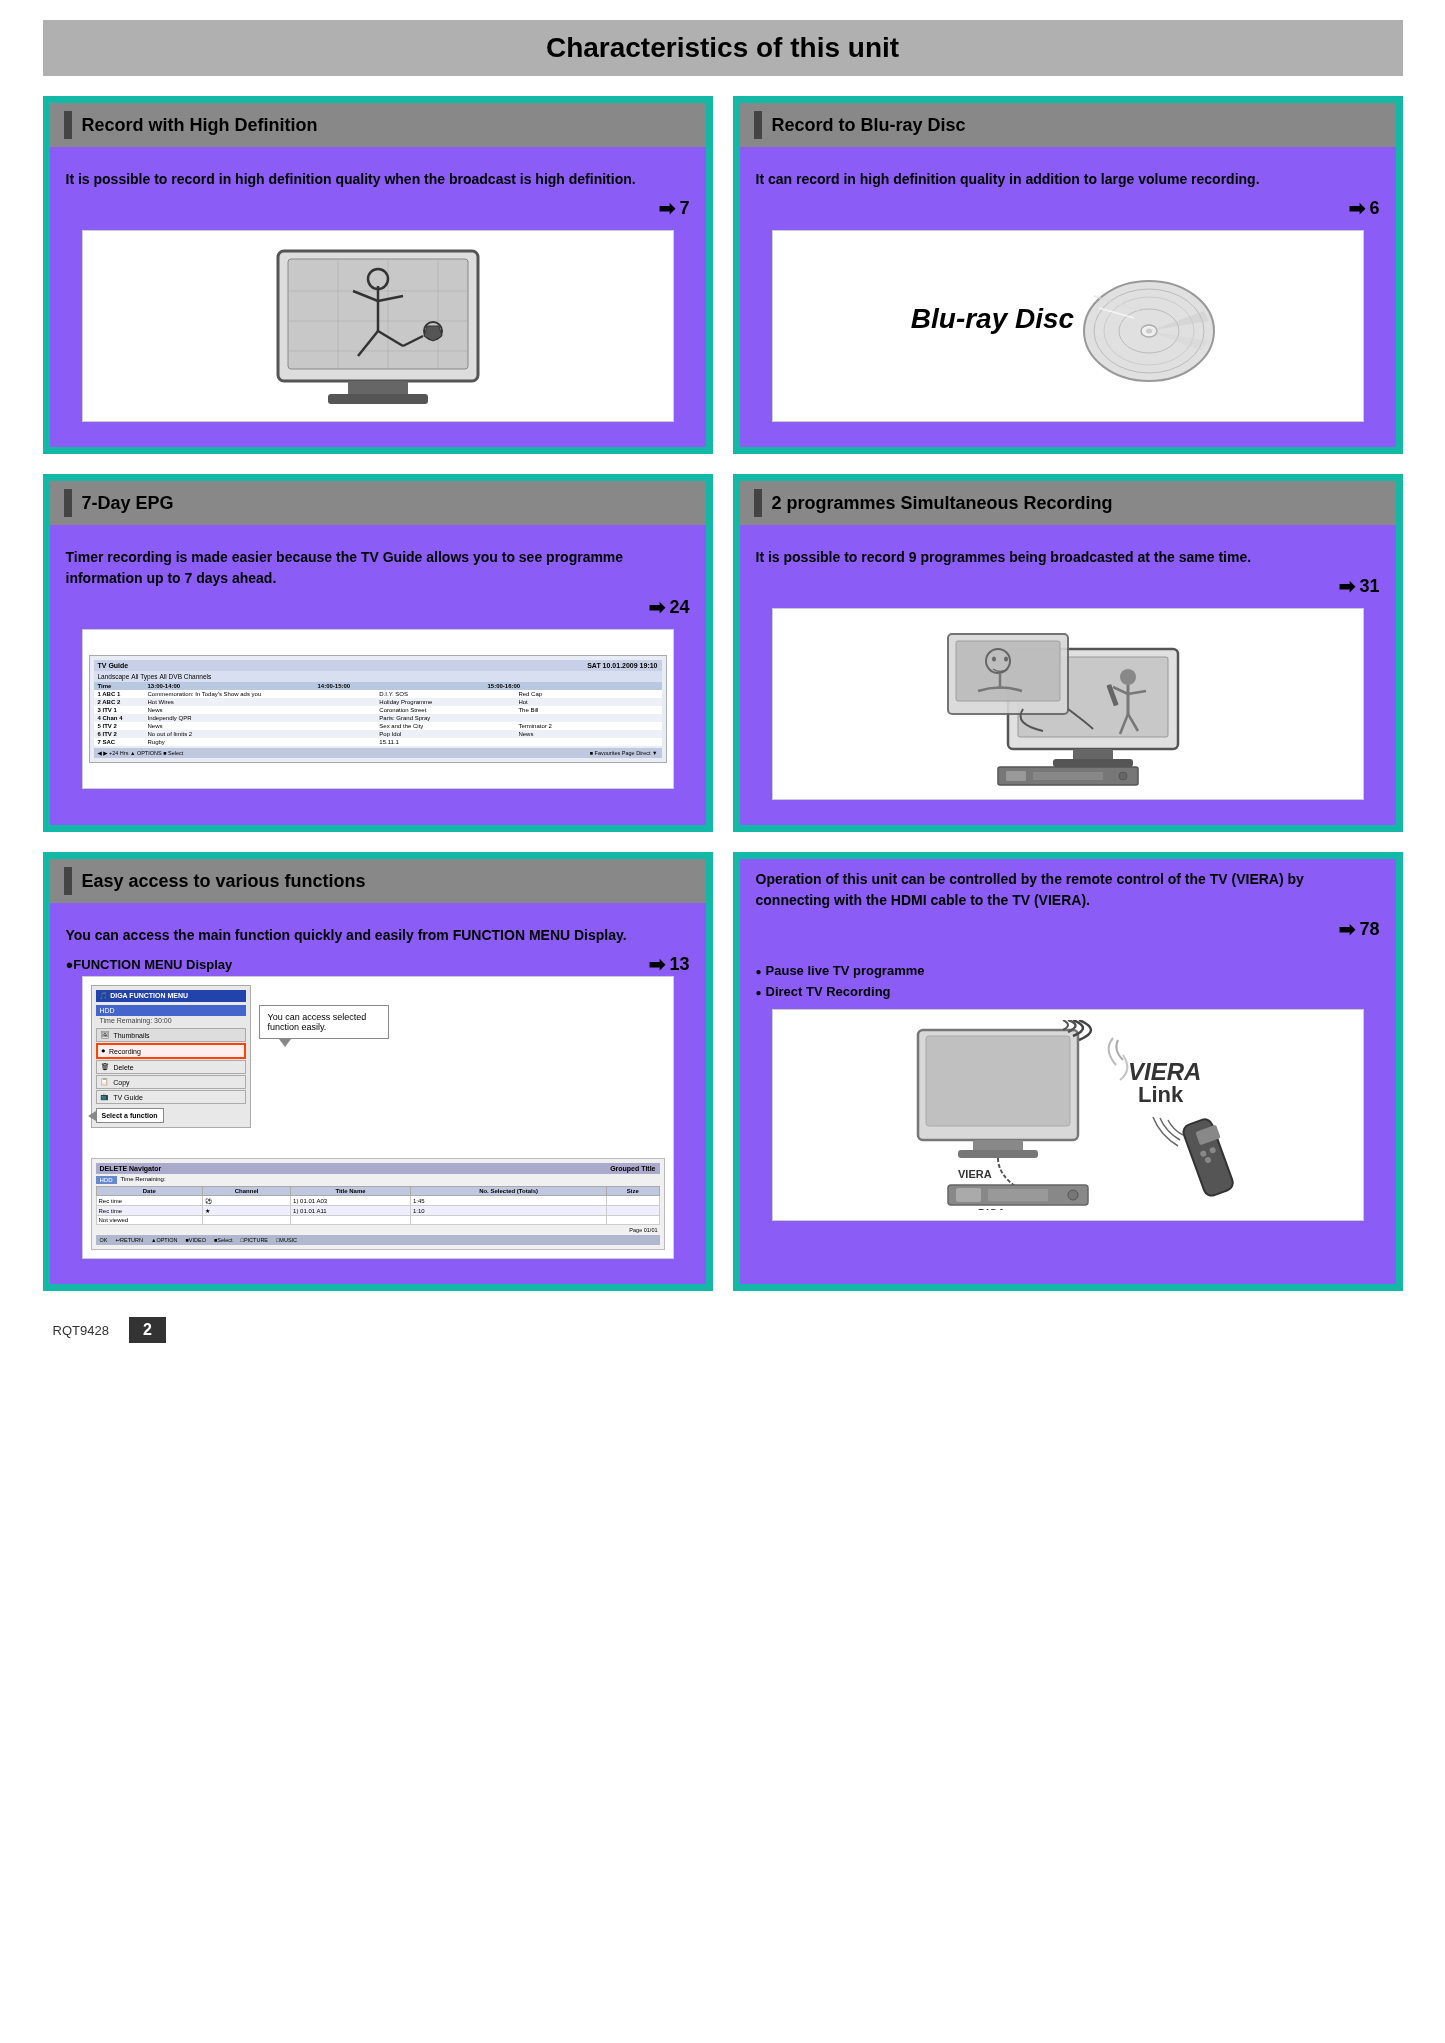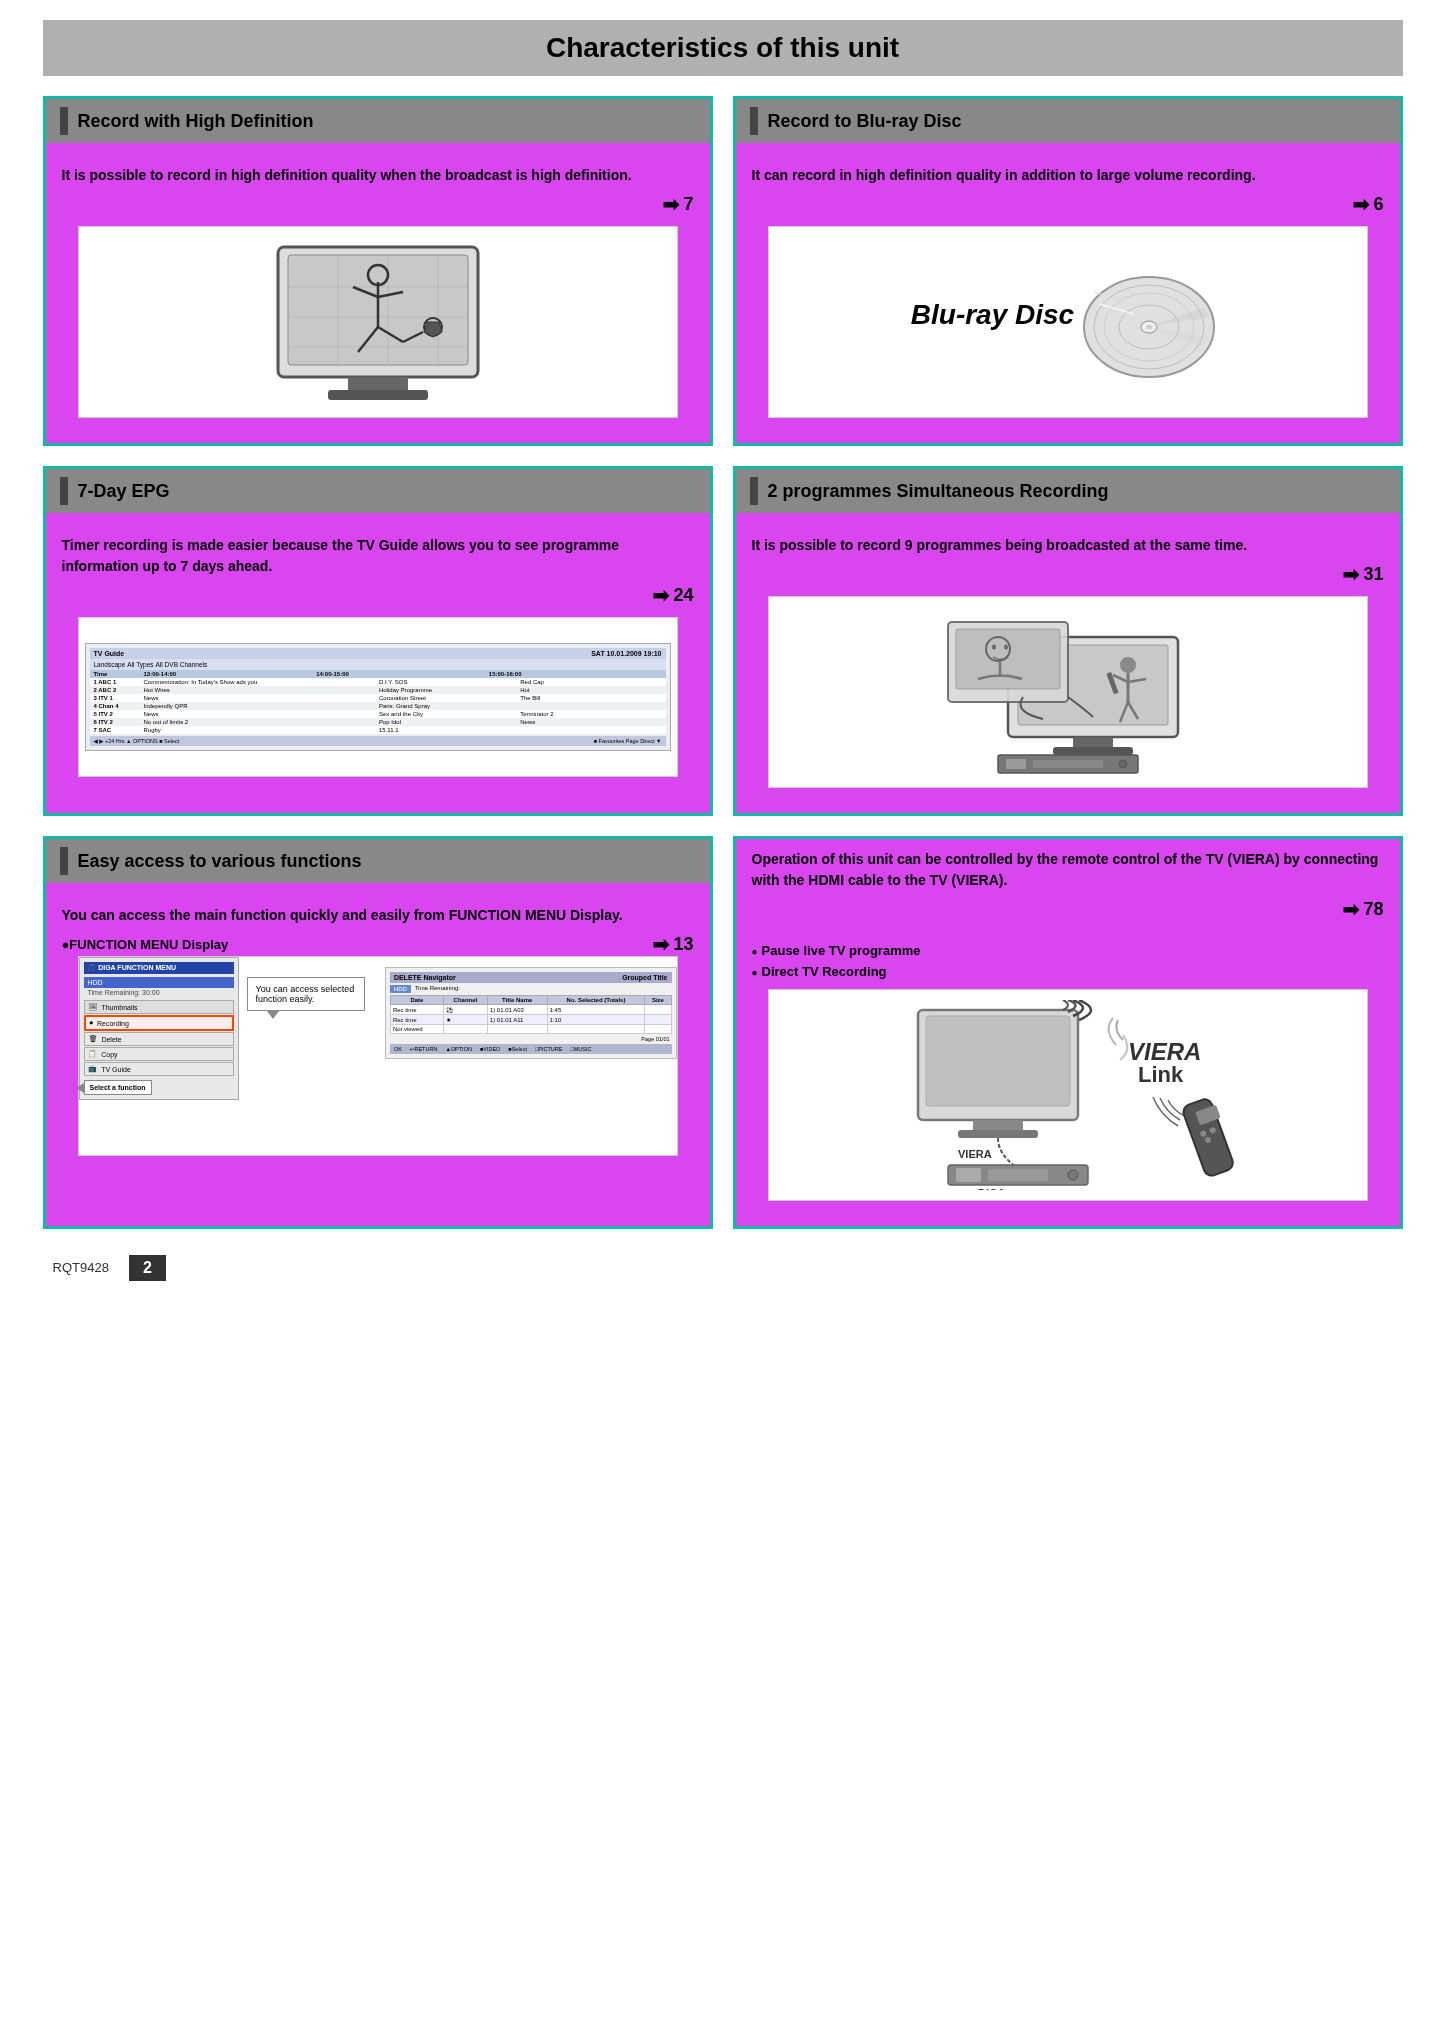--- a/index.html
+++ b/index.html
@@ -30,23 +30,23 @@
     }
 
     .grid-2col {
       display: grid;
       grid-template-columns: 1fr 1fr;
       gap: 20px;
       margin-bottom: 20px;
     }
 
     .feature-card {
-      border: 3px solid #14b8a6;
+      border: 7px solid #14b8a6;
       padding: 0 0 15px 0;
-      background: #d946ef;
+      background: #8b5cf6;
     }
 
     .card-header {
       background: #888;
       padding: 8px 14px;
       display: flex;
       align-items: center;
       gap: 10px;
       margin-bottom: 12px;
     }
@@ -396,21 +396,21 @@
         <p>You can access the main function quickly and easily from FUNCTION MENU Display.</p>
         <div style="display:flex; justify-content:space-between; align-items:center; ">
           <span style="font-size:13px; font-weight:bold;">
             ●<span>FUNCTION MENU Display</span>
           </span>
           <div class="page-ref" style="margin-bottom:0;">
             <span class="arrow-right">➡</span>
             <span>13</span>
           </div>
         </div>
-        <div class="card-image-box" style="flex-direction:row; min-height:200px; padding:0; align-items:flex-start; position:relative;gap:20px;">
+        <div class="card-image-box" style="flex-direction:column; min-height:200px; padding:8px; align-items:flex-start; position:relative;gap:20px;">
 
           <div style="display:flex; gap:8px; width:100%;">
 
             <div style="background:#e8e8e8; border:1px solid #aaa; padding:4px; width:160px; font-size:8px; flex-shrink:0;">
               <div style="background:#2244aa; color:#fff; padding:2px 4px; font-weight:bold; font-size:7px; margin-bottom:3px;">
                 <span>🎵 </span>
                 <span>DIGA FUNCTION MENU</span>
               </div>
               <div style="background:#4466cc; color:#fff; padding:2px 4px; font-size:7px;">
                 <span>HDD</span>

